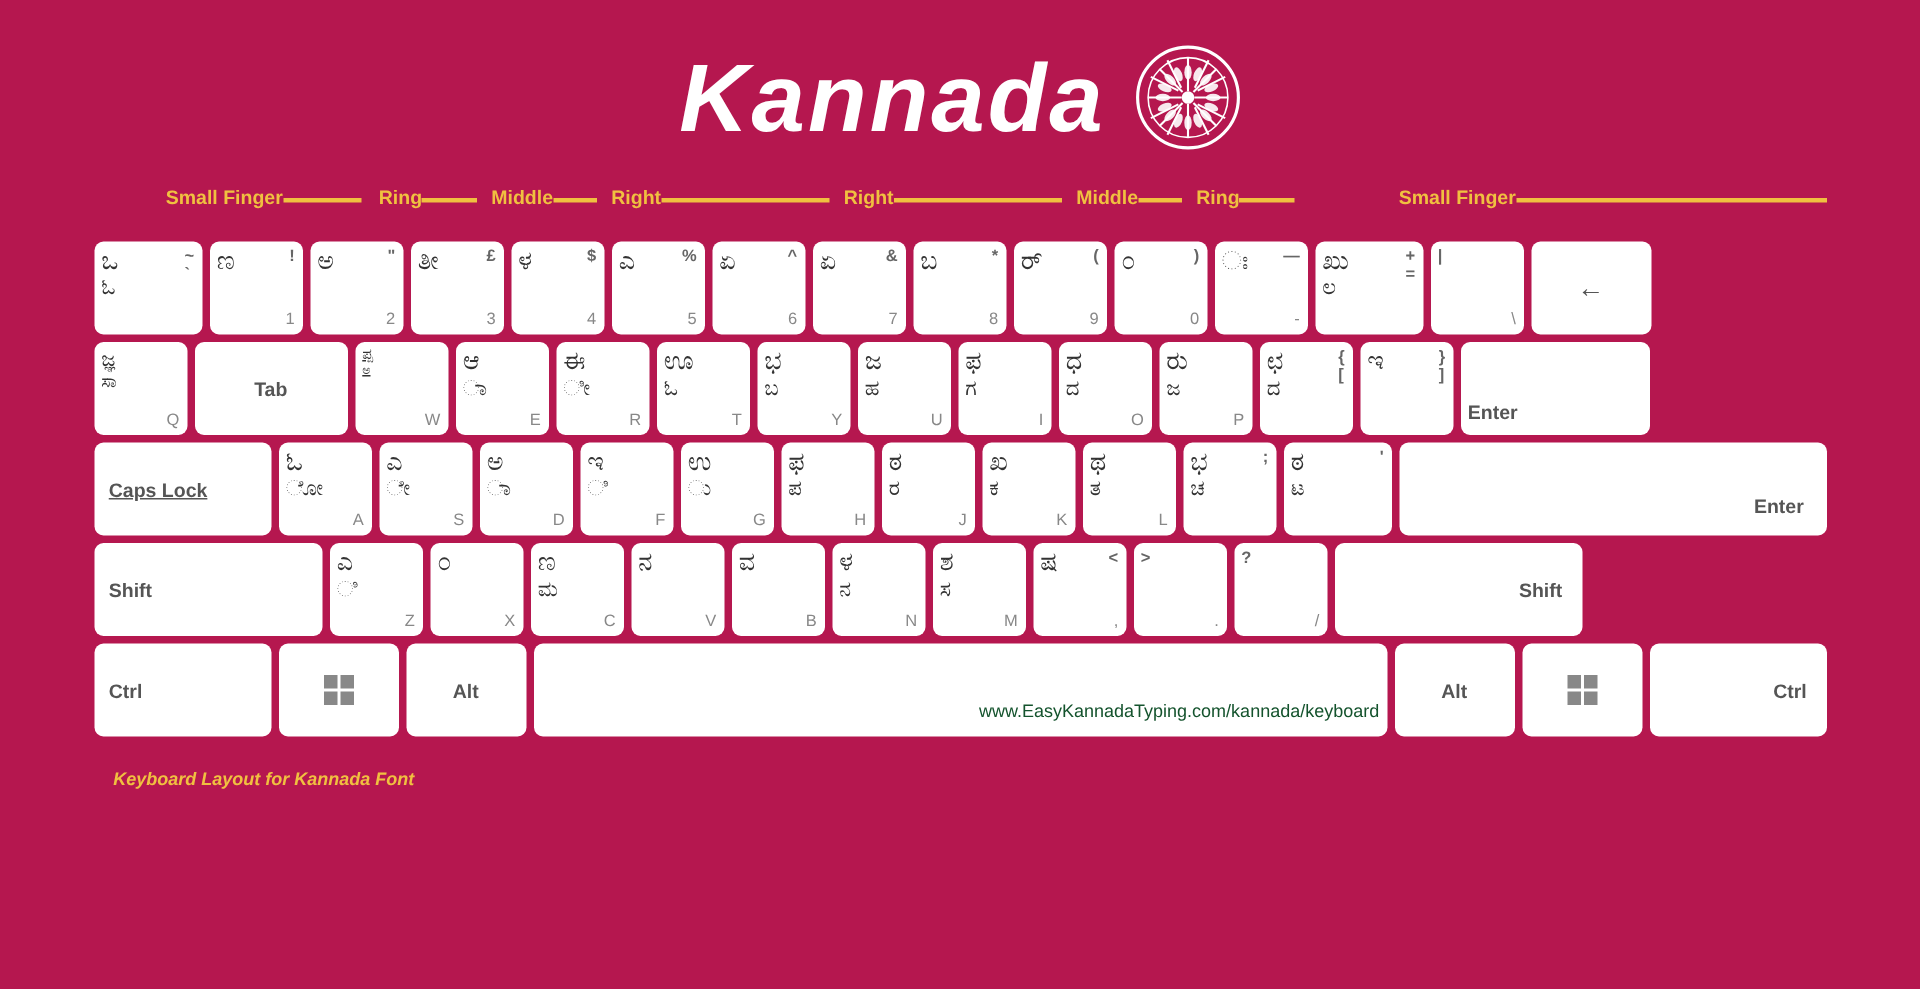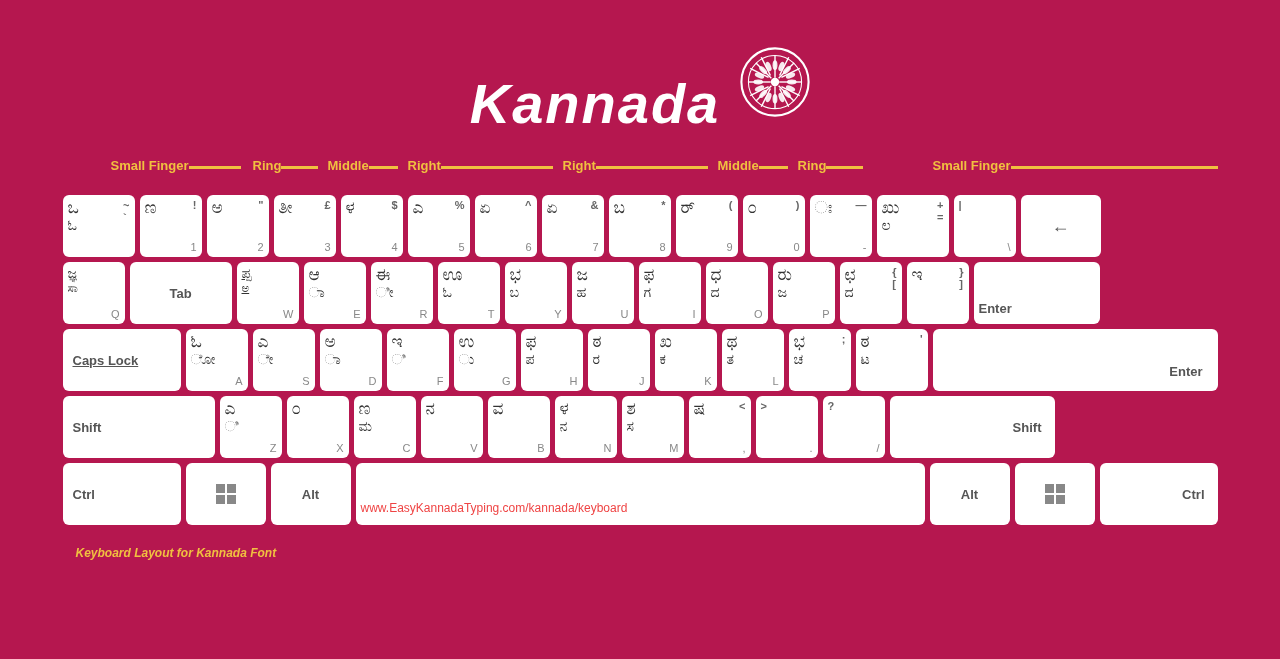--- a/index.html
+++ b/index.html
@@ -16,25 +16,24 @@
 
     .title-area {
       display: flex;
       align-items: center;
       gap: 20px;
       margin: 18px 0 22px 0;
     }
 
     .title-text {
       color: white;
-      font-size: 56px;
+      font-size: 64px;
       font-weight: bold;
       font-style: italic;
       letter-spacing: 2px;
-      margin-top: 43px;
     }
 
     .ashoka-wheel {
       width: 70px;
       height: 70px;
     }
 
     .keyboard-container {
       background: transparent;
       width: 1155px;
@@ -117,22 +116,22 @@
     .key-special {
       justify-content: center;
     }
 
     .key-space {
       justify-content: flex-end;
     }
 
     .key-space .space-url {
       font-size: 12px;
-      color: #ef4444;
-      text-align: left;
+      color: #14532d;
+      text-align: right;
       width: 100%;
       padding-bottom: 6px;
     }
 
     .backspace-arrow {
       font-size: 18px;
       color: #555;
     }
 
     .bottom-bar {
@@ -400,21 +399,21 @@
       </div>
       <div class="key-bottom">
           <span class="key-number">Q</span>
         </div>
     </div>
     <div class="key w-tab key-special">
       <div class="key-center-label">Tab</div>
     </div>
     <div class="key w1">
       <div class="key-top">
-        <span class="key-kannada" style="font-size:14px;text-decoration:underline;">ಪ್ಪ<br><small>ಅ</small></span>
+        <span class="key-kannada" style="font-size:10px;text-decoration:underline;">ಪ್ಪ<br><small>ಅ</small></span>
       </div>
       <div class="key-bottom">
           <span class="key-number">W</span>
         </div>
     </div>
     <div class="key w1">
       <div class="key-top">
         <span class="key-kannada">ಆ<br><small>ಾ</small></span>
       </div>
       <div class="key-bottom">

